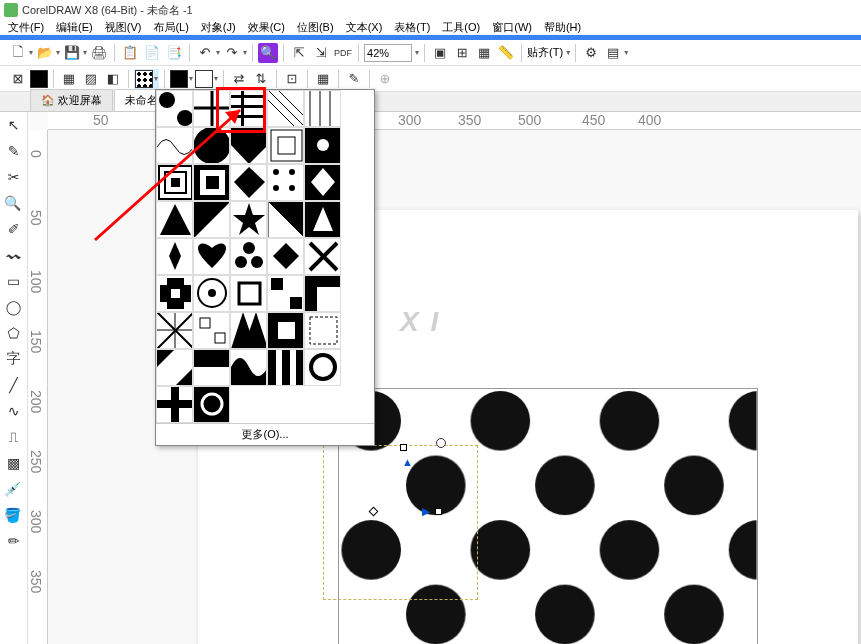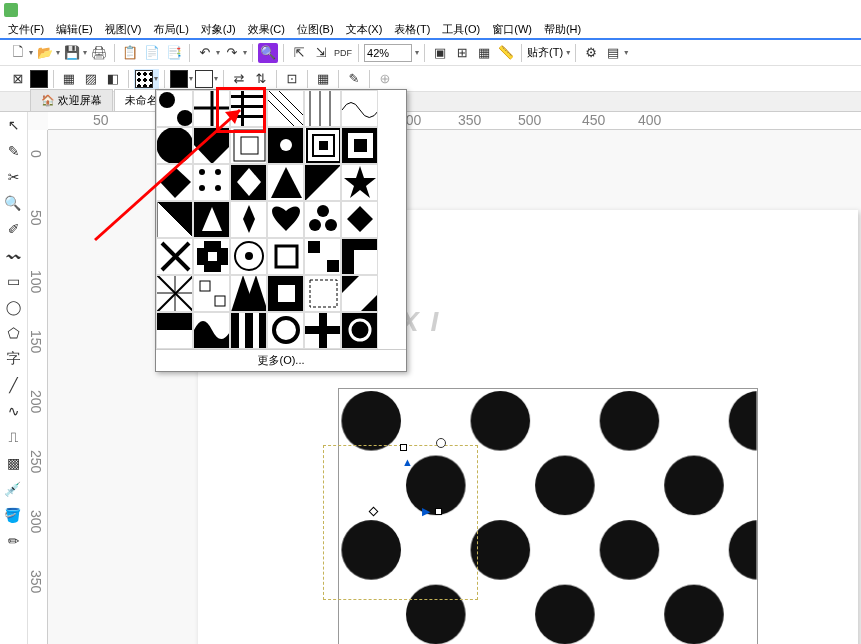--- a/index.html
+++ b/index.html
@@ -1,20 +1,20 @@
 <!DOCTYPE html>
 <html><head>
 <meta charset="utf-8">
 <style>
 * { margin: 0; padding: 0; box-sizing: border-box; font-family: "Microsoft YaHei", Arial, sans-serif; }
 body { background: #fff; font-size: 11px; width: 861px; height: 644px; overflow: hidden; position: relative; }
 .titlebar { height: 20px; background: #fff; display: flex; align-items: center; padding-left: 4px; }
 .titlebar .logo { width: 14px; height: 14px; background: #5cb85c; border-radius: 2px; margin-right: 4px; }
 .titlebar .title { font-size: 11px; color: #333; }
-.menubar { height: 20px; background: #fff; display: flex; align-items: center; padding-left: 8px; gap: 12px; border-bottom: 2px solid #3b82f6; }
+.menubar { height: 20px; background: #fff; display: flex; align-items: center; padding-left: 8px; gap: 12px; border-bottom: 5px solid #3b82f6; }
 .menubar .menu-item { font-size: 11px; color: #000; cursor: pointer; }
 .toolbar1, .toolbar2 { height: 26px; background: #fff; display: flex; align-items: center; padding-left: 8px; gap: 2px; border-bottom: 1px solid #e0e0e0; }
 .tb-btn { width: 20px; height: 20px; display: flex; align-items: center; justify-content: center; cursor: pointer; font-size: 13px; color: #333; border-radius: 2px; }
 .tb-sep { width: 1px; height: 18px; background: #ccc; margin: 0 3px; }
 .tb-dropdown { display: flex; align-items: center; height: 20px; }
 .tb-arrow { font-size: 8px; color: #666; margin-left: 1px; }
 .zoom-input { width: 48px; height: 18px; border: 1px solid #aaa; font-size: 11px; padding: 0 2px; }
 .tabs { height: 20px; background: #f0f0f0; display: flex; align-items: flex-end; padding-left: 30px; border-bottom: 1px solid #ccc; }
 .tab { padding: 3px 10px; font-size: 11px; background: #e8e8e8; border: 1px solid #ccc; border-bottom: none; margin-right: 1px; cursor: pointer; display: flex; align-items: center; gap: 3px; }
 .tab.active { background: #fff; }
@@ -26,36 +26,37 @@
 .ruler-h { position: absolute; top: 0; left: 20px; right: 0; height: 18px; background: #fff; border-bottom: 1px solid #ccc; }
 .ruler-v { position: absolute; top: 18px; left: 0; width: 20px; bottom: 0; background: #fff; border-right: 1px solid #ccc; }
 .ruler-h .tick, .ruler-v .tick { position: absolute; font-size: 14px; color: #888; }
 .canvas { position: absolute; top: 18px; left: 20px; right: 0; bottom: 0; background: #f8f8f8; }
 .page { position: absolute; left: 150px; top: 80px; width: 660px; height: 480px; background: #fff; box-shadow: 2px 2px 6px rgba(0,0,0,0.2); }
 .polkadot-obj { position: absolute; left: 290px; top: 258px; width: 420px; height: 292px; background: #fff; border: 1px solid #999; overflow: hidden; }
 .polkadot-obj svg { width: 100%; height: 100%; }
 .sel-box { position: absolute; border: 1px dashed #888; pointer-events: none; }
 .sel-handle { position: absolute; width: 7px; height: 7px; background: #fff; border: 1px solid #000; }
 .sel-arrow { position: absolute; font-size: 11px; color: #0055cc; }
-.pattern-popup { position: absolute; left: 155px; top: 89px; width: 252px; background: #fff; border: 1px solid #888; box-shadow: 2px 2px 5px rgba(0,0,0,0.3); z-index: 100; }
+.pattern-popup { position: absolute; left: 155px; top: 89px; width: 220px; background: #fff; border: 1px solid #888; box-shadow: 2px 2px 5px rgba(0,0,0,0.3); z-index: 100; }
 .pattern-grid { display: flex; flex-wrap: wrap; }
 .pattern-cell { width: 37px; height: 37px; border: 1px solid #ddd; background: #fff; display: flex; align-items: center; justify-content: center; overflow: hidden; }
 .pattern-more { text-align: center; padding: 3px; font-size: 11px; border-top: 1px solid #ccc; cursor: pointer; }
 .red-box { position: absolute; left: 216px; top: 87px; width: 50px; height: 46px; border: 3px solid red; z-index: 200; pointer-events: none; }
 .red-arrow { position: absolute; z-index: 199; pointer-events: none; }
 .watermark { position: absolute; left: 400px; top: 290px; font-size: 28px; color: rgba(120,120,120,0.35); font-style: italic; z-index: 90; pointer-events: none; font-weight: bold; letter-spacing: 2px; margin-top: 16px; }
 .fill-swatch { width: 18px; height: 18px; border: 1px solid #333; background: #000; }
 .fill-swatch.white { background: #fff; }
 .fill-swatch.dots { background: radial-gradient(circle, #000 40%, #fff 41%); background-size: 6px 6px; }
 </style>
 </head>
 <body>
 
 <div class="titlebar">
   <div class="logo"></div>
+  <div class="title">CorelDRAW X8 (64-Bit) - 未命名 -1</div>
 </div>
 
 <div class="menubar">
   <span class="menu-item">文件(F)</span>
   <span class="menu-item">编辑(E)</span>
   <span class="menu-item">视图(V)</span>
   <span class="menu-item">布局(L)</span>
   <span class="menu-item">对象(J)</span>
   <span class="menu-item">效果(C)</span>
   <span class="menu-item">位图(B)</span>

